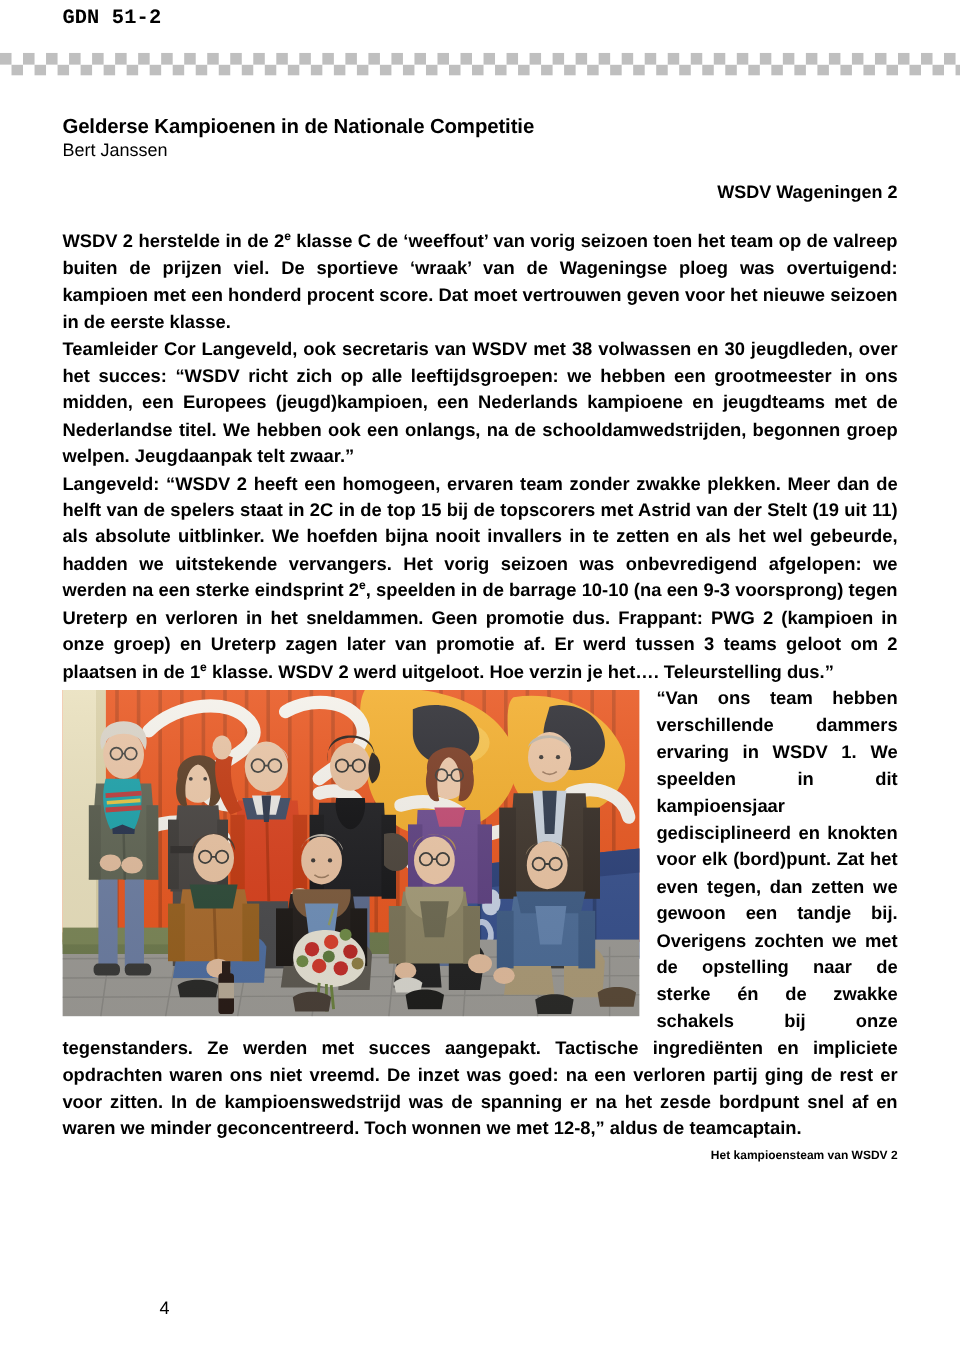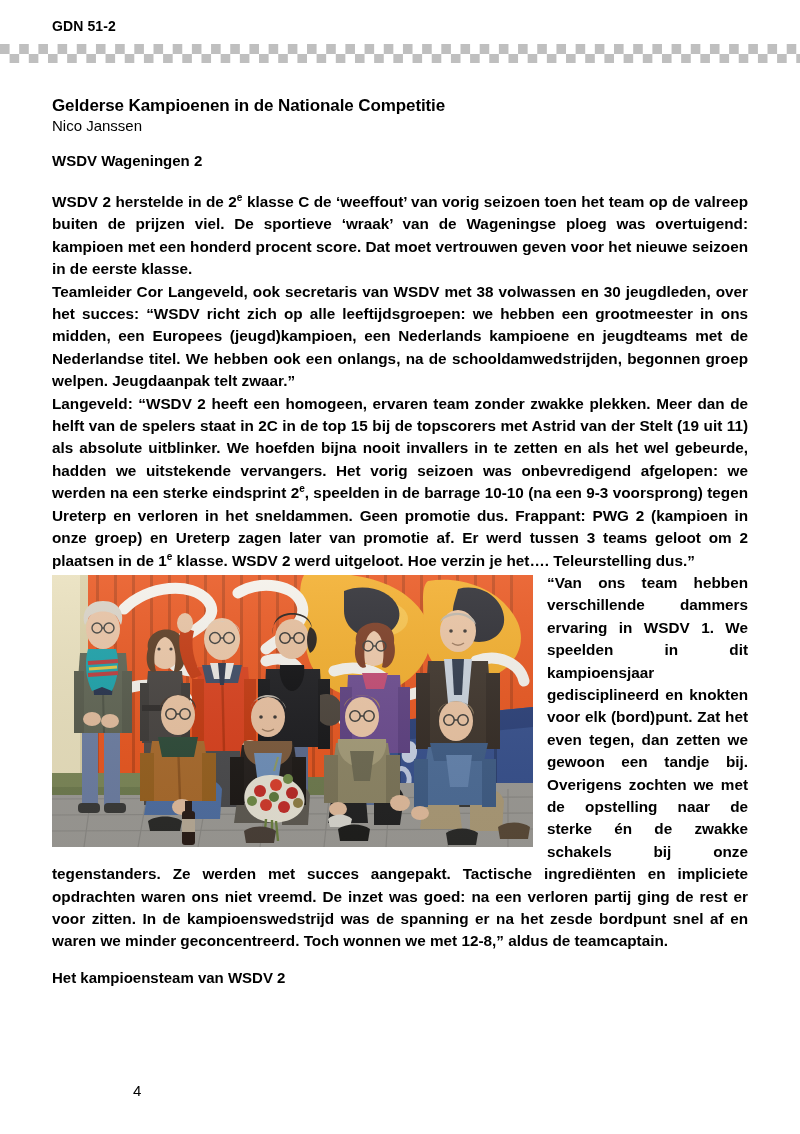--- a/index.html
+++ b/index.html
@@ -21,24 +21,25 @@
     top: 0; left: 0;
     width: 800px;
     height: 1134px;
     background: #ffffff;
   }
 
   
   .header-id {
     position: absolute;
     left: 52px;
-    top: 18px;
-    font-size: 14px;
+    top: 6px;
+    font-size: 17px;
     font-weight: bold;
     letter-spacing: 0.1px;
+    font-family: Liberation Mono, monospace;
   }
 
   .checker-rule {
     position: absolute;
     left: 0;
     top: 44px;
     width: 800px;
     height: 19px;
     overflow: hidden;
   }
@@ -78,20 +79,21 @@
     position: absolute;
     left: 52px;
     top: 152px;
     width: 696px;
   }
 
   .subhead {
     font-size: 15px;
     font-weight: bold;
     margin: 0 0 22px 0;
+    text-align: right;
   }
 
   p.body {
     margin: 0;
     font-size: 15.3px;
     line-height: 22.4px;
     text-align: justify;
     text-justify: inter-word;
     hyphens: none;
     font-weight: bold;
@@ -115,24 +117,24 @@
   }
   .photo {
     width: 481px;
     height: 272px;
     display: block;
   }
 
   
   .caption {
     clear: left;
-    margin-top: 14px;
-    font-size: 15px;
+    font-size: 10px;
     font-weight: bold;
     line-height: 21px;
+    text-align: right;
   }
   .caption span { display: block; }
 
   
   .page-number {
     position: absolute;
     left: 133px;
     top: 1082px;
     font-size: 15px;
   }
@@ -143,21 +145,21 @@
 <div class="page">
 
   <div class="header-id">GDN 51-2</div>
 
   <div class="checker-rule">
     <div class="checker-row"></div>
     <div class="checker-row offset"></div>
   </div>
 
   <h1 class="title">Gelderse Kampioenen in de Nationale Competitie</h1>
-  <div class="byline">Nico Janssen</div>
+  <div class="byline">Bert Janssen</div>
 
   <div class="content">
 
     <div class="subhead">WSDV Wageningen 2</div>
 
     <p class="body">WSDV 2 herstelde in de 2<sup>e</sup> klasse C de ‘weeffout’ van vorig seizoen toen het team op de valreep buiten de prijzen viel. De sportieve ‘wraak’ van de Wageningse ploeg was overtuigend: kampioen met een honderd procent score. Dat moet vertrouwen geven voor het nieuwe seizoen in de eerste klasse.</p>
     <p class="body gap">Teamleider Cor Langeveld, ook secretaris van WSDV met 38 volwassen en 30 jeugdleden, over het succes: “WSDV richt zich op alle leeftijdsgroepen: we hebben een grootmeester in ons midden, een Europees (jeugd)kampioen, een Nederlands kampioene en jeugdteams met de Nederlandse titel. We hebben ook een onlangs, na de schooldamwedstrijden, begonnen groep welpen. Jeugdaanpak telt zwaar.”</p>
     <p class="body">Langeveld: “WSDV 2 heeft een homogeen, ervaren team zonder zwakke plekken. Meer dan de helft van de spelers staat in 2C in de top 15 bij de topscorers met Astrid van der Stelt (19 uit 11) als absolute uitblinker. We hoefden bijna nooit invallers in te zetten en als het wel gebeurde, hadden we uitstekende vervangers. Het vorig seizoen was onbevredigend afgelopen: we werden na een sterke eindsprint 2<sup>e</sup>, speelden in de barrage 10-10 (na een 9-3 voorsprong) tegen Ureterp en verloren in het sneldammen. Geen promotie dus. Frappant: PWG 2 (kampioen in onze groep) en Ureterp zagen later van promotie af. Er werd tussen 3 teams geloot om 2 plaatsen in de 1<sup>e</sup> klasse. WSDV 2 werd uitgeloot. Hoe verzin je het…. Teleurstelling dus.”</p>
 
     <p class="body"><span class="photo-float">

